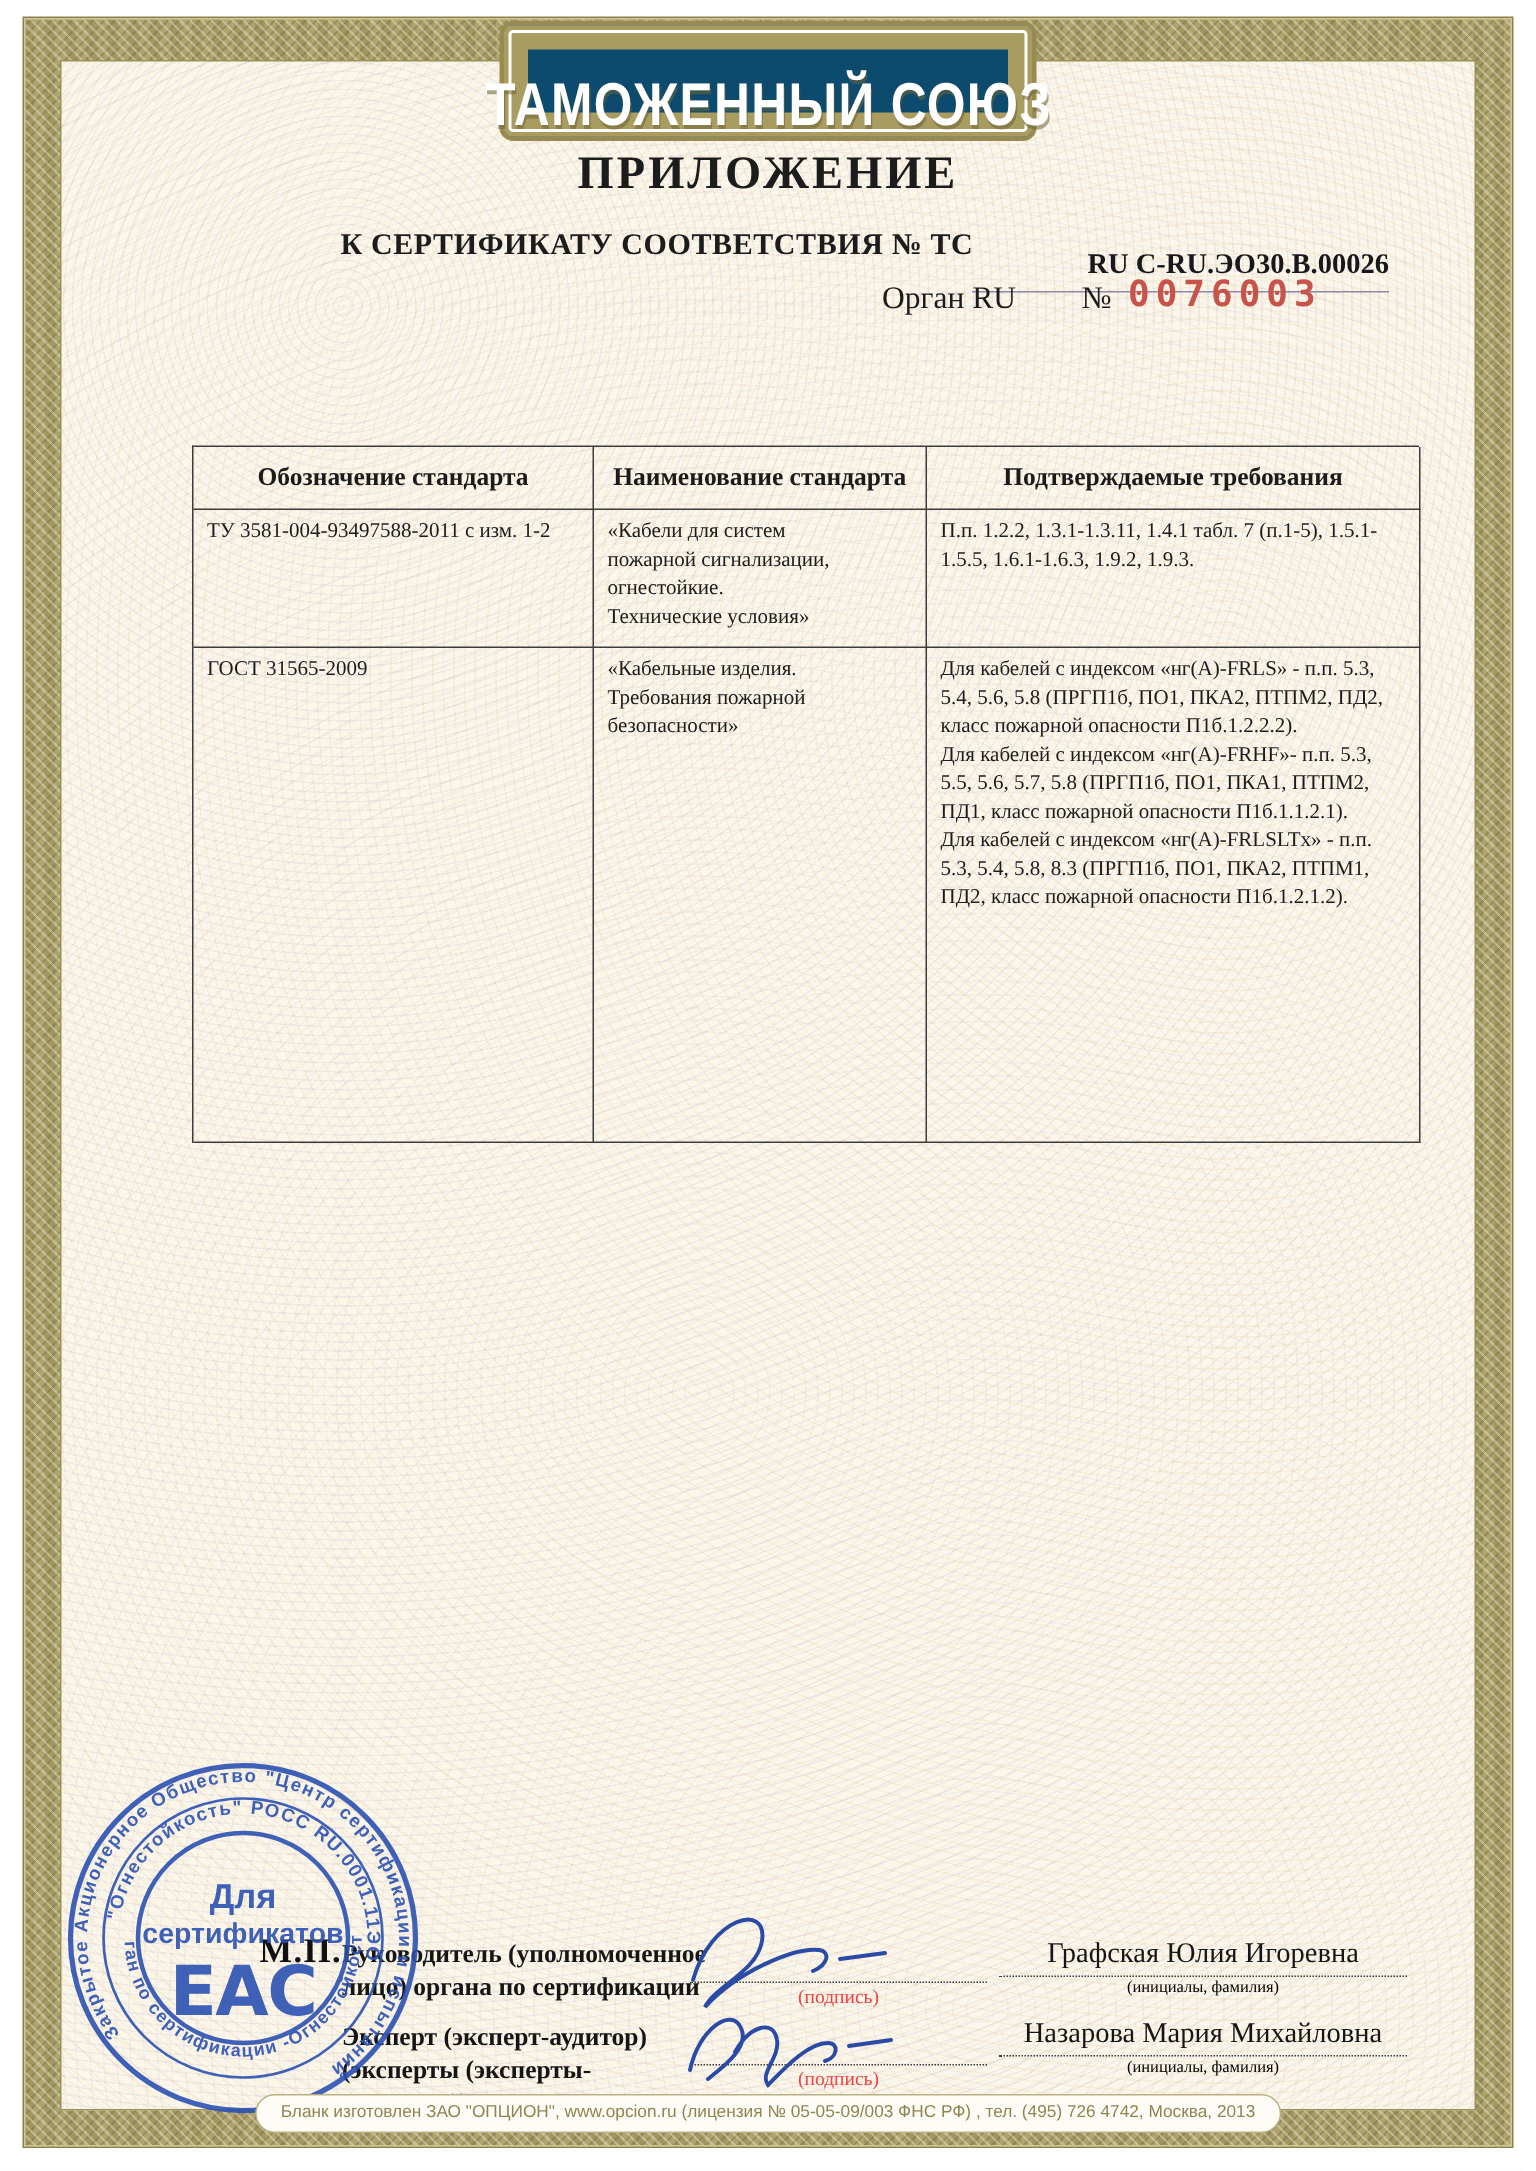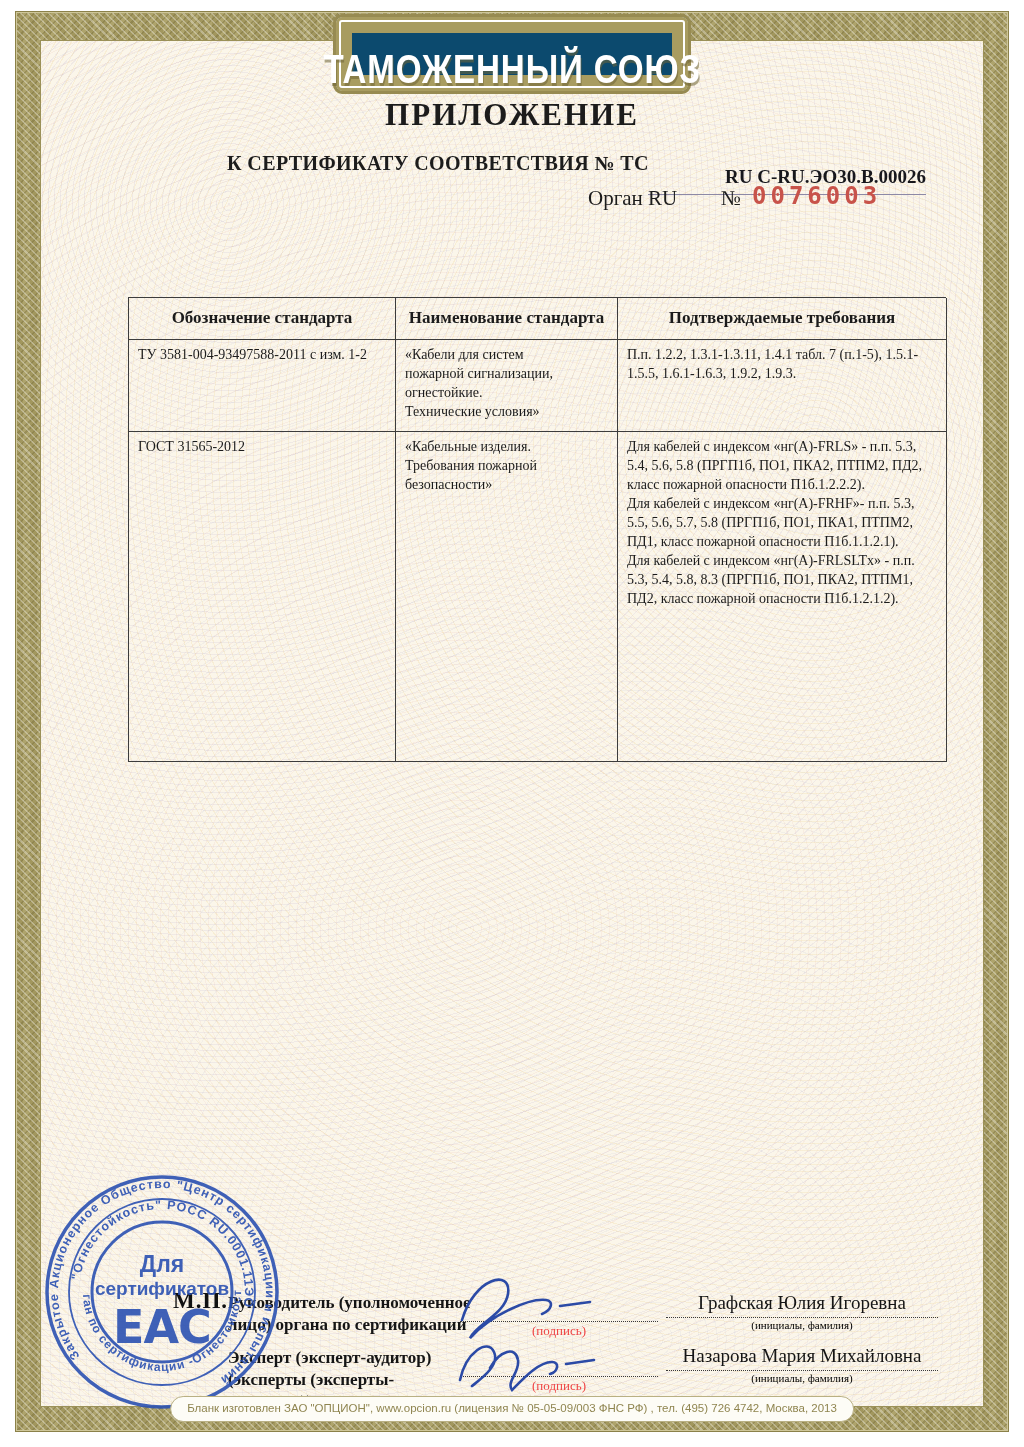--- a/index.html
+++ b/index.html
@@ -143,21 +143,21 @@
 
     <div class="cell r1">ТУ 3581-004-93497588-2011 с изм. 1-2</div>
     <div class="cell r1 pre">«Кабели для систем
 пожарной сигнализации,
 огнестойкие.
 Технические условия»</div>
     <div class="cell r1 req">
       <p>П.п. 1.2.2, 1.3.1-1.3.11, 1.4.1 табл. 7 (п.1-5), 1.5.1-1.5.5, 1.6.1-1.6.3, 1.9.2, 1.9.3.</p>
     </div>
 
-    <div class="cell r2">ГОСТ 31565-2012</div>
+    <div class="cell r2">ГОСТ 31565-2009</div>
     <div class="cell r2 pre">«Кабельные изделия.
 Требования пожарной
 безопасности»</div>
     <div class="cell r2 req">
       <p>Для кабелей с индексом «нг(А)-FRLS» -  п.п. 5.3, 5.4, 5.6, 5.8 (ПРГП1б, ПО1, ПКА2, ПТПМ2, ПД2, класс пожарной опасности П1б.1.2.2.2).</p>
       <p>Для кабелей с индексом «нг(А)-FRHF»- п.п. 5.3, 5.5, 5.6, 5.7, 5.8 (ПРГП1б, ПО1, ПКА1, ПТПМ2, ПД1, класс пожарной опасности П1б.1.1.2.1).</p>
       <p>Для кабелей с индексом «нг(А)-FRLSLTx» -  п.п. 5.3, 5.4, 5.8, 8.3 (ПРГП1б, ПО1, ПКА2, ПТПМ1, ПД2, класс пожарной опасности П1б.1.2.1.2).</p>
     </div>
   </div>
 

